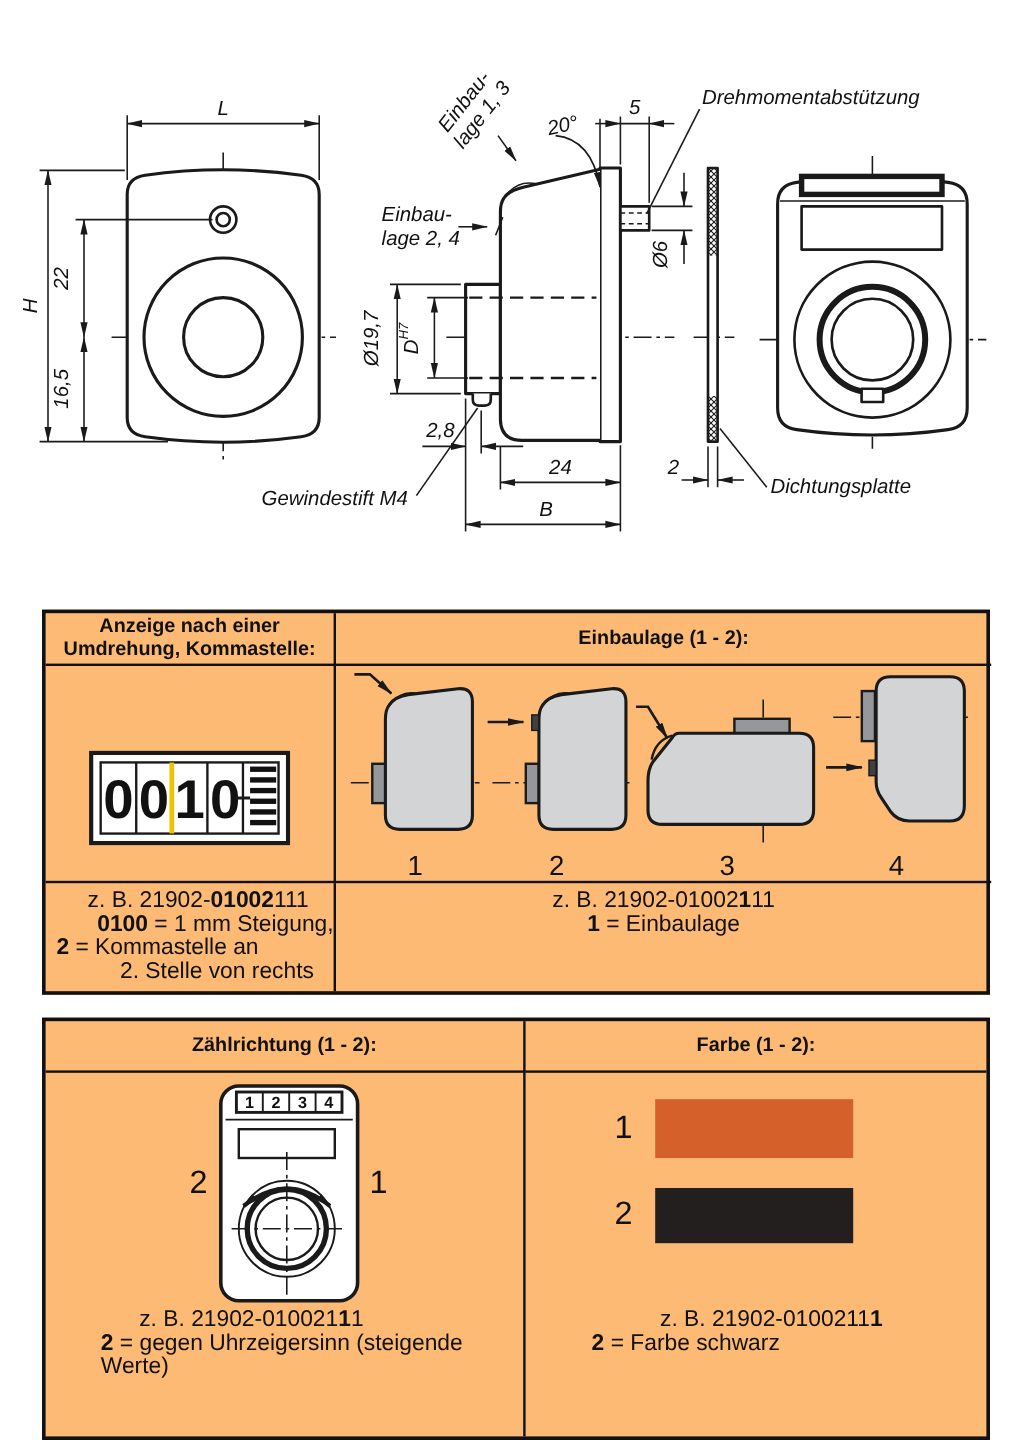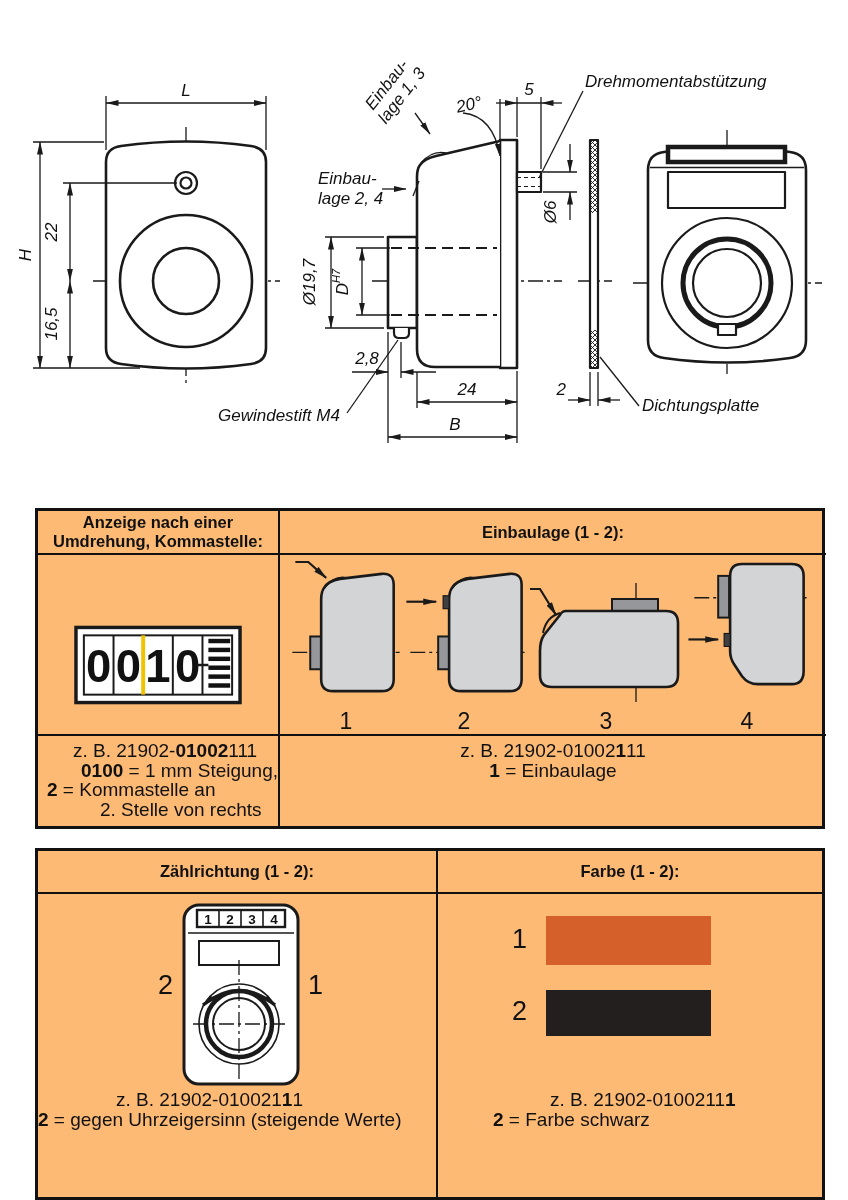--- a/index.html
+++ b/index.html
@@ -308,21 +308,21 @@
         <path class="cl" d="M58,58 V181 M12,122 H104"></path>
         <circle cx="58" cy="122" r="40" fill="none" stroke="#1a1a1a" stroke-width="1.6"></circle>
         <circle cx="58" cy="122" r="33" fill="none" stroke="#1a1a1a" stroke-width="4.5"></circle>
         <circle cx="58" cy="122" r="26" fill="none" stroke="#1a1a1a" stroke-width="2"></circle>
         <path d="M22,103 Q58,74 94,103" fill="none" stroke="#1a1a1a" stroke-width="3.5" marker-start="url(#am5s)" marker-end="url(#am5)"></path>
       </svg>
       <div class="biglbl" style="left:120px;top:76px;">2</div>
       <div class="biglbl" style="left:270px;top:76px;">1</div>
       <div class="txt" style="position:absolute;top:196px;left:0;right:0;">
         <div style="padding-left:78px;"><span>z. B. 21902-010021</span><b>1</b><span>1</span></div>
-        <div style=""><b>2</b><span> = gegen Uhrzeigersinn (steigende Werte)</span></div>
+        <div style="padding-left:46px;"><b>2</b><span> = gegen Uhrzeigersinn (steigende Werte)</span></div>
       </div>
     </div>
 
     <div class="cell">
       <div class="biglbl" style="left:74px;top:30px;">1</div>
       <div class="biglbl" style="left:74px;top:102px;">2</div>
       <svg width="170" height="126" viewBox="0 0 170 126" style="position:absolute;left:106px;top:20px;">
         <rect x="2" y="2" width="165" height="49" fill="#d5602a"></rect>
         <rect x="2" y="76" width="165" height="46" fill="#221f1e"></rect>
       </svg>

